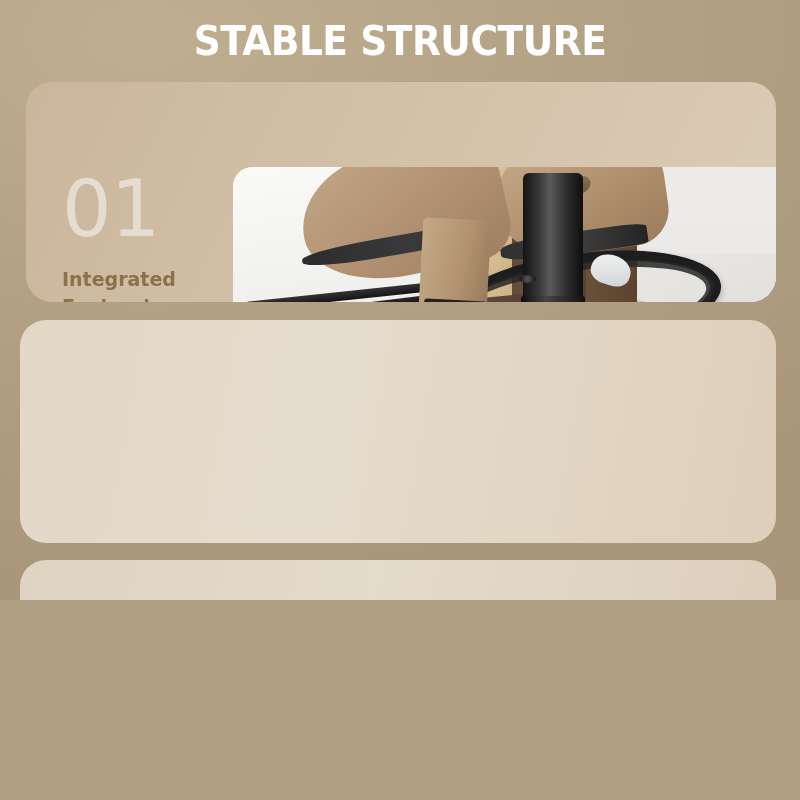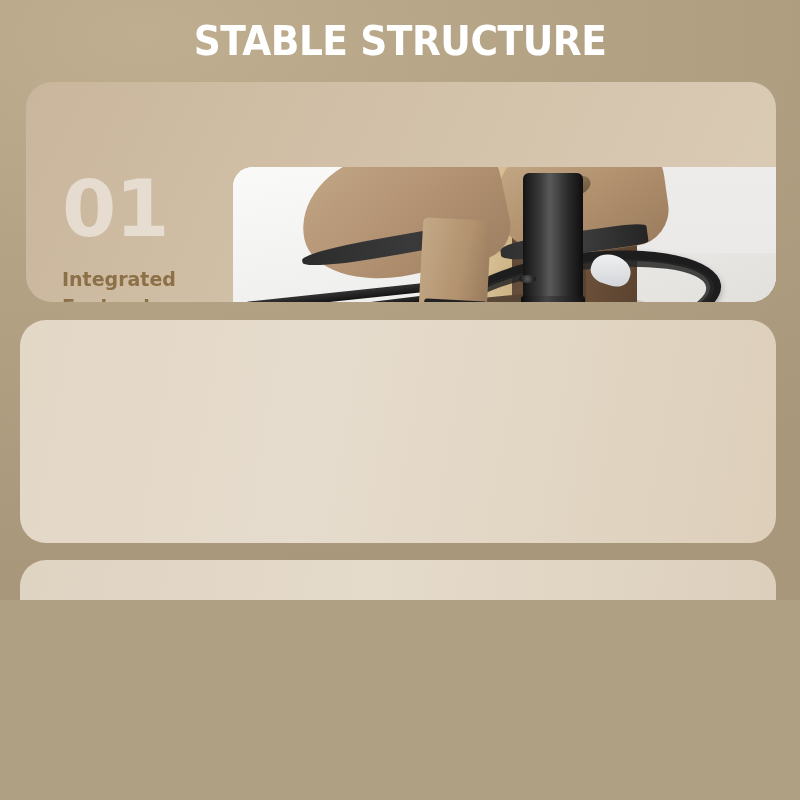--- a/index.html
+++ b/index.html
@@ -43,21 +43,21 @@
     background:linear-gradient(100deg,#e3d7c6 0%, #e6dccd 40%, #ddcfba 100%);
   }
   #card3{
     left:20px;top:560px;width:756px;height:224px;
     background:linear-gradient(100deg,#dfd3c2 0%, #e5dbcb 45%, #dccebb 100%);
   }
   
   .txtblock{position:absolute;}
   .bignum{
     font-size:78px;
-    font-weight:bold;
+    font-weight:normal;
     line-height:78px;
     letter-spacing:-1px;
     color:rgba(255,255,255,0.58);
     font-family:"DejaVu Sans","Liberation Sans",sans-serif;
     user-select:none;
   }
   #card1 .bignum{color:rgba(255,255,255,0.50);}
   .label{
     margin-top:18px;
     font-size:19px;

